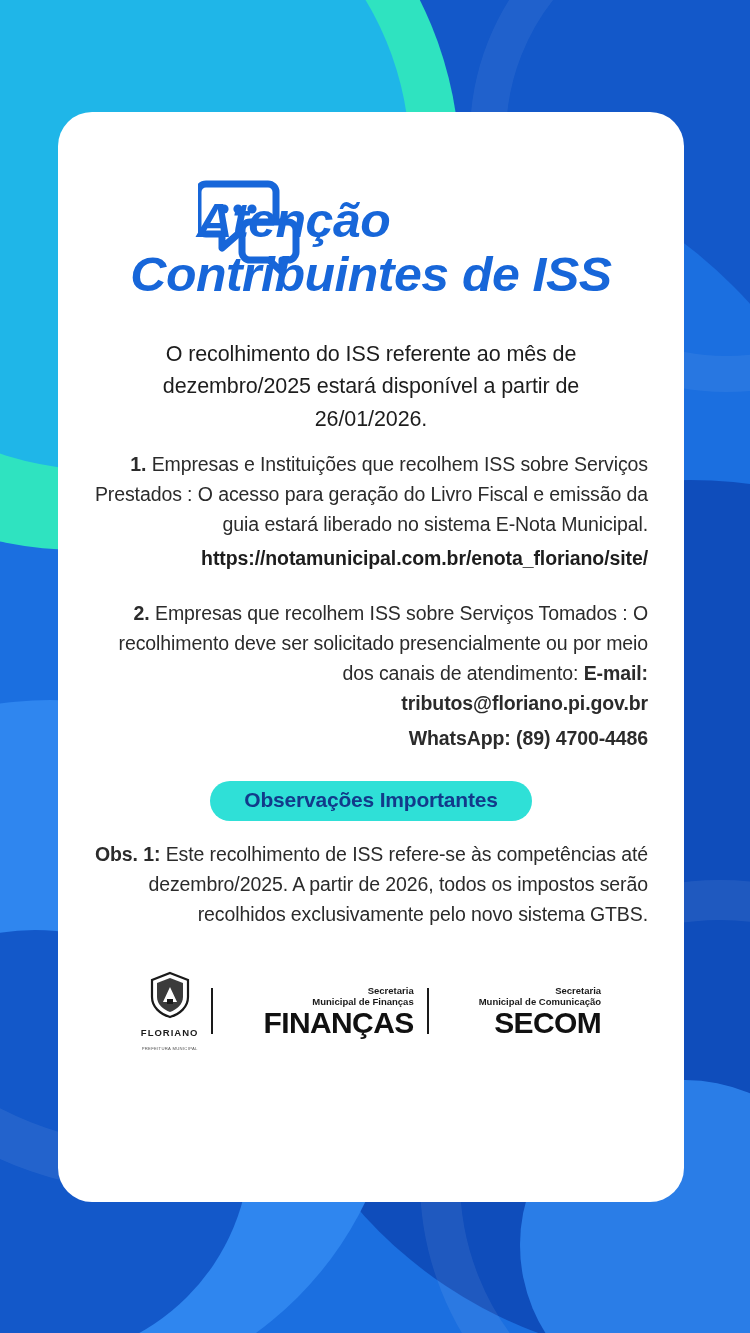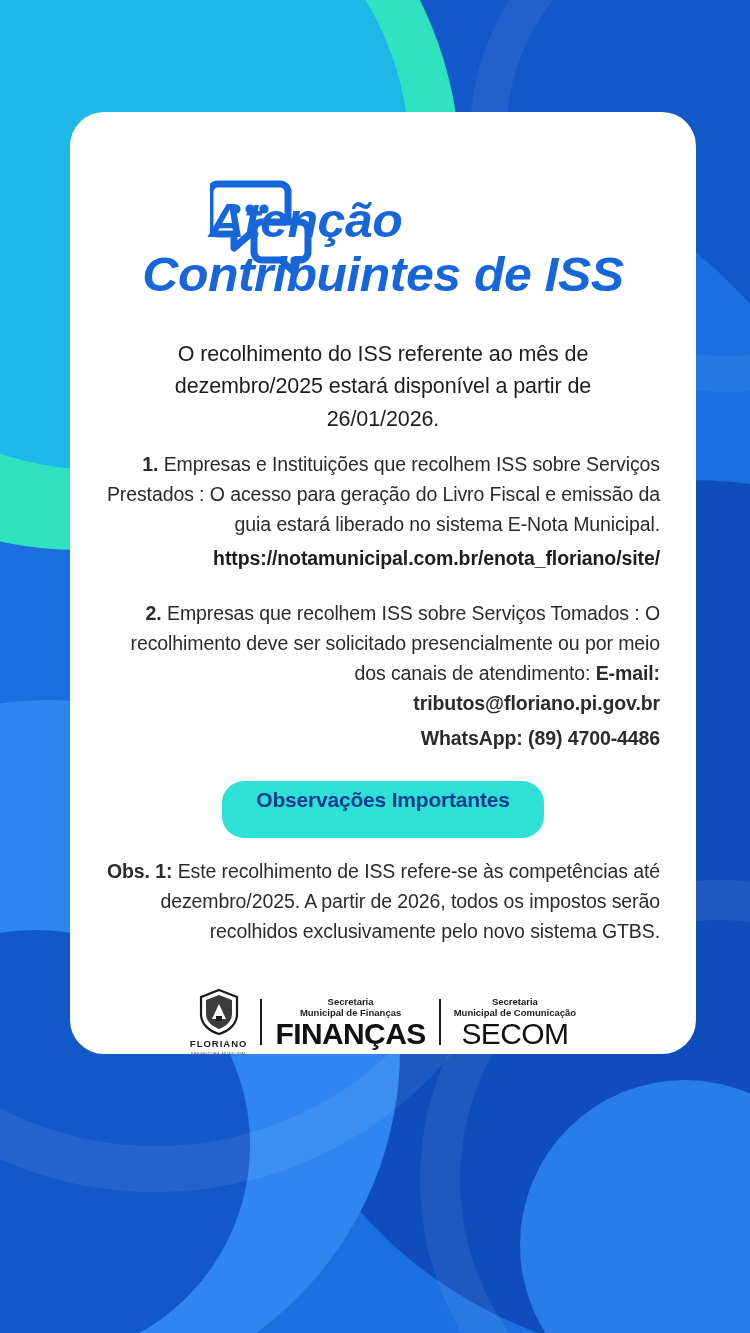--- a/index.html
+++ b/index.html
@@ -82,24 +82,24 @@
   .stripe-2 {
     width: 330px; height: 330px;
     left: 520px; top: 1080px;
     background: #2f86ef;
     opacity: .85;
   }
 
   
   .card {
     position: absolute;
-    left: 70px;
+    left: 58px;
     top: 112px;
     width: 626px;
-    height: 942px;
+    height: 1090px;
     background: #ffffff;
     border-radius: 34px;
     box-sizing: border-box;
     padding: 34px 30px 20px;
     text-align: center;
     color: #2b2b2b;
   }
 
   
   .headline-wrap {
@@ -167,39 +167,39 @@
   .spacer-sm { height: 20px; }
   .spacer-xs { height: 12px; }
 
   
   .ribbon {
     display: inline-block;
     background: #2fe0d7;
     color: #123a8a;
     font-weight: 700;
     font-size: 21px;
-    padding: 7px 34px 26px;
+    padding: 7px 34px 9px;
     border-radius: 22px;
     letter-spacing: -0.2px;
     margin: 24px 0 18px;
   }
 
   
   .footer {
     margin-top: 26px;
     display: flex;
     align-items: center;
     justify-content: center;
     gap: 13px;
   }
   .crest {
     display: flex;
     flex-direction: column;
     align-items: center;
-    gap: 2px;
+    gap: 8px;
   }
   .crest-shield {
     width: 42px;
     height: 48px;
   }
   .crest-name {
     font-size: 9.5px;
     font-weight: 700;
     color: #1a1a1a;
     letter-spacing: 1px;
@@ -208,37 +208,38 @@
     font-size: 4.2px;
     color: #555;
     letter-spacing: .3px;
   }
   .vrule {
     width: 2px;
     height: 46px;
     background: #1a1a1a;
   }
   .logo-block {
-    text-align: center;
+    text-align: right;
+    margin-left: 37px;
   }
   .logo-top {
     font-size: 9.5px;
     line-height: 1.18;
     color: #1a1a1a;
     font-weight: 600;
   }
   .logo-main {
     font-size: 30px;
     font-weight: 700;
     color: #111;
     letter-spacing: -0.6px;
     line-height: 1;
     margin-top: 1px;
   }
-  .logo-main.thin { font-weight: 400; }
+  .logo-main.thin { font-weight: 700; }
 </style>
 </head>
 <body>
 
 <div class="poster">
 
   <div class="bg-layer">
     <div class="blob blob-blue-dark-1"></div>
     <div class="blob blob-blue-mid"></div>
     <div class="blob blob-blue-deep"></div>

